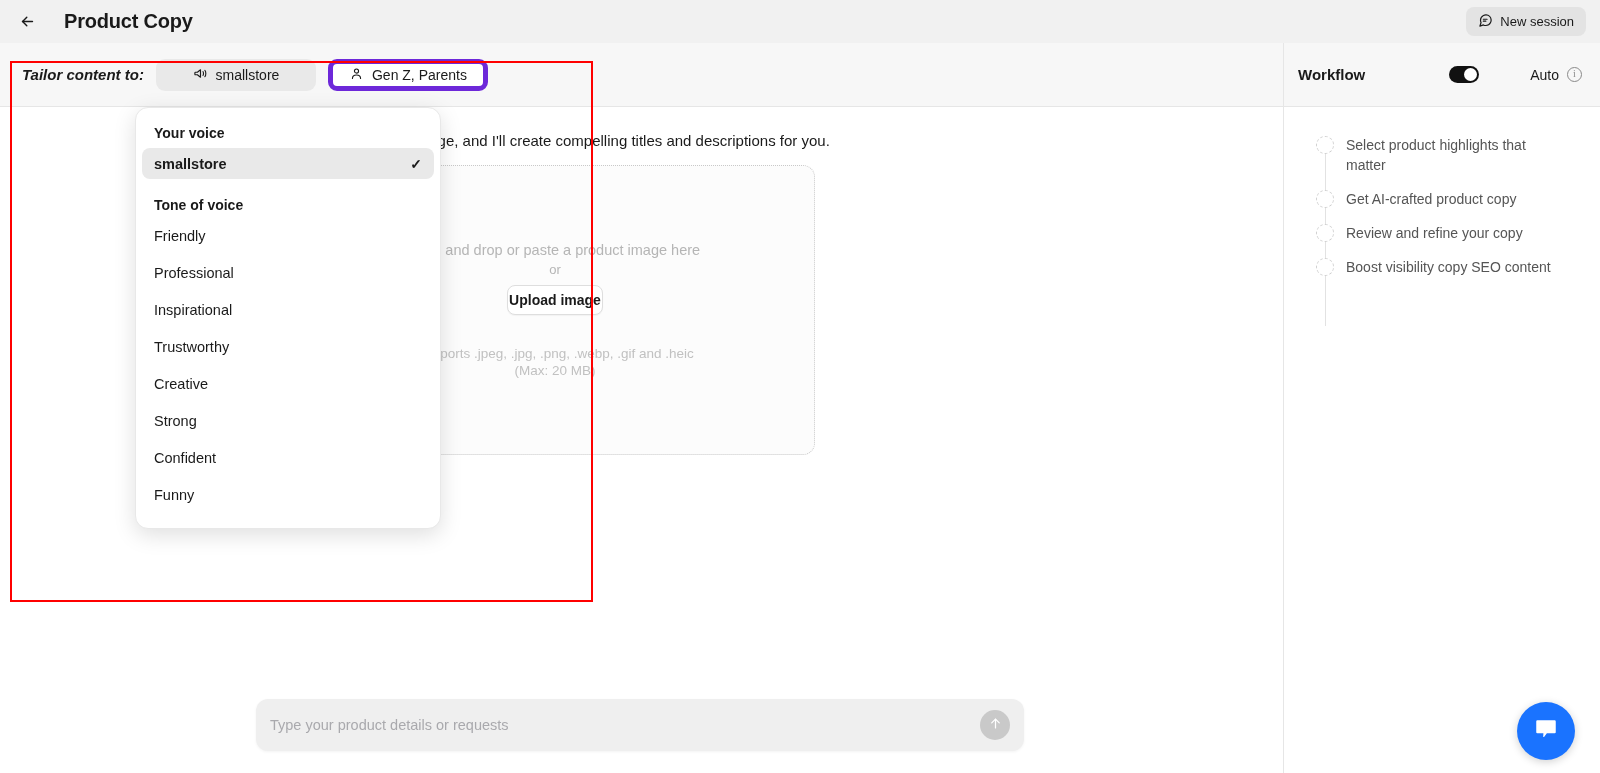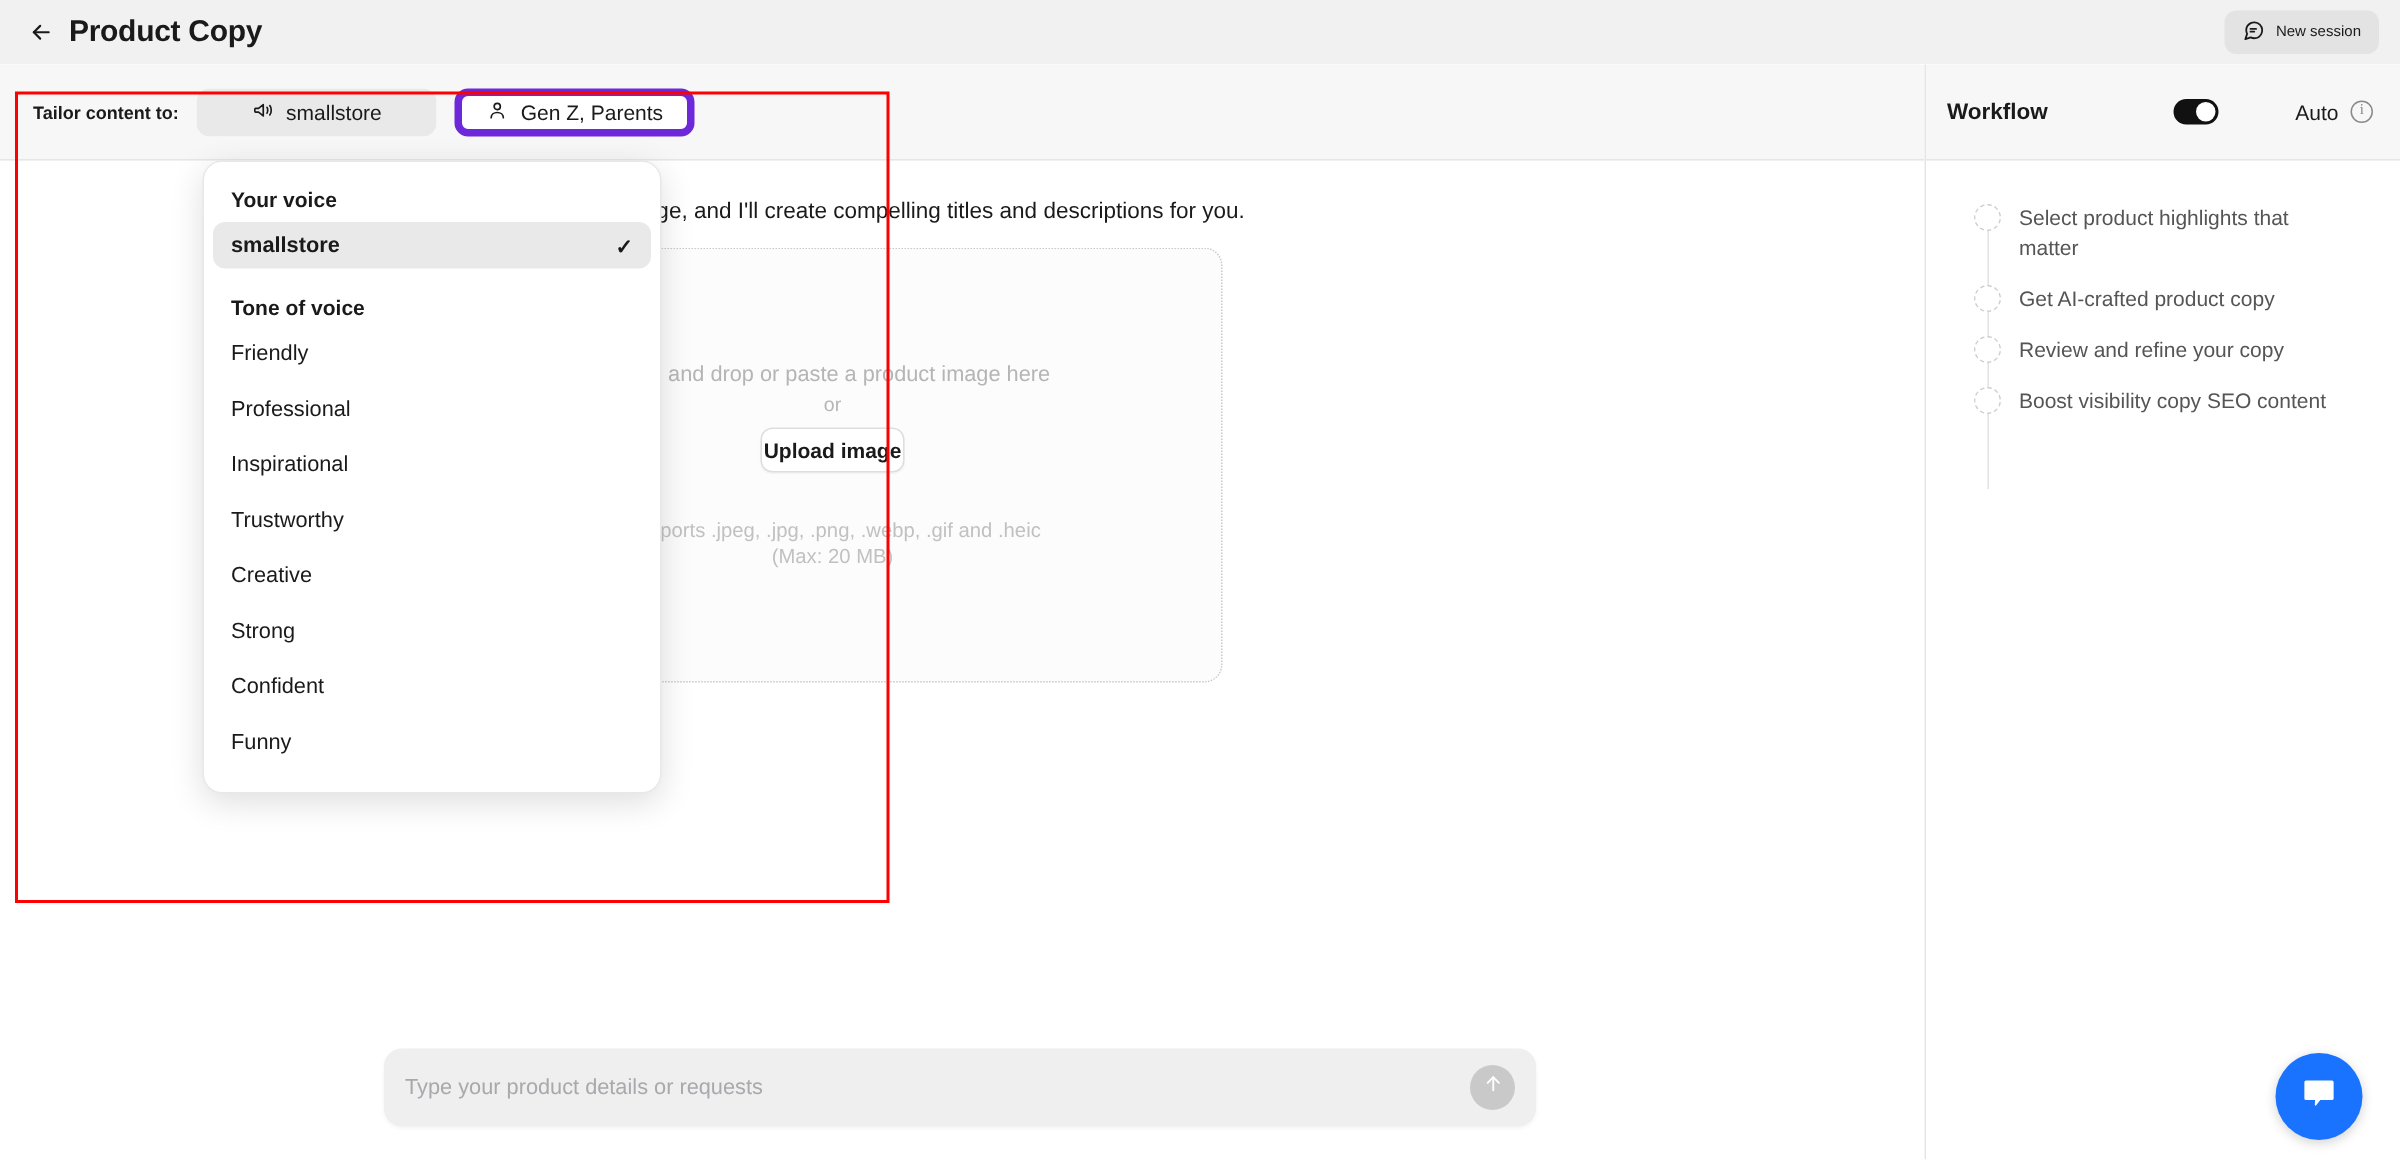--- a/index.html
+++ b/index.html
@@ -15,40 +15,41 @@
     background: #ffffff;
   }
 
   
   .topbar {
     position: absolute; left: 0; top: 0;
     width: 1600px; height: 43px;
     background: #f1f1f1;
     display: flex; align-items: center;
     padding: 0 16px;
+    gap: 18px;
   }
   .back-arrow {
     width: 22px; height: 22px;
     display: flex; align-items: center; justify-content: center;
     color: #1a1a1a; font-size: 18px; line-height: 1;
     cursor: pointer;
     margin-right: 8px;
   }
   .page-title {
     font-size: 20px; font-weight: 700; color: #1a1a1a;
     letter-spacing: -0.2px;
   }
   .new-session-btn {
     position: absolute; right: 14px; top: 7px;
     height: 29px;
     display: flex; align-items: center; gap: 7px;
     background: #e3e3e3;
     border-radius: 8px;
     padding: 0 12px;
-    font-size: 10px; color: #1a1a1a; font-weight: 400;
+    font-size: 13px; color: #1a1a1a; font-weight: 400;
     cursor: pointer;
   }
   .icon-bubble { display:block; }
 
   
   .body-wrap {
     position: absolute; left: 0; top: 43px;
     width: 1600px; height: 730px;
     background: #ffffff;
   }
@@ -62,21 +63,21 @@
   .tailor-bar {
     position: absolute; left: 0; top: 0;
     width: 1283px; height: 64px;
     background: #f7f7f7;
     border-bottom: 1px solid #e6e6e6;
     display: flex; align-items: center;
     padding-left: 22px;
     gap: 12px;
   }
   .tailor-label {
-    font-size: 12px; font-weight: 700; color: #1a1a1a;
+    font-size: 15px; font-weight: 700; color: #1a1a1a; font-style: italic;
   }
   .chip {
     height: 32px;
     display: inline-flex; align-items: center; gap: 8px;
     padding: 0 16px;
     border-radius: 9px;
     font-size: 14px; color: #1a1a1a;
     cursor: pointer;
     white-space: nowrap;
   }

